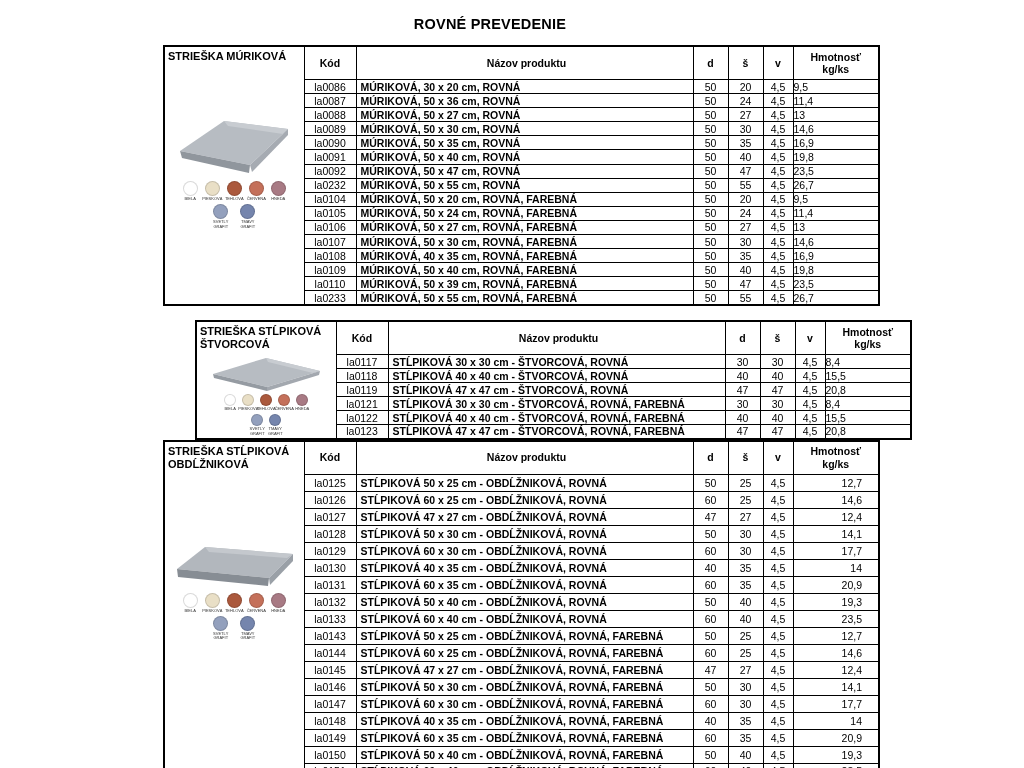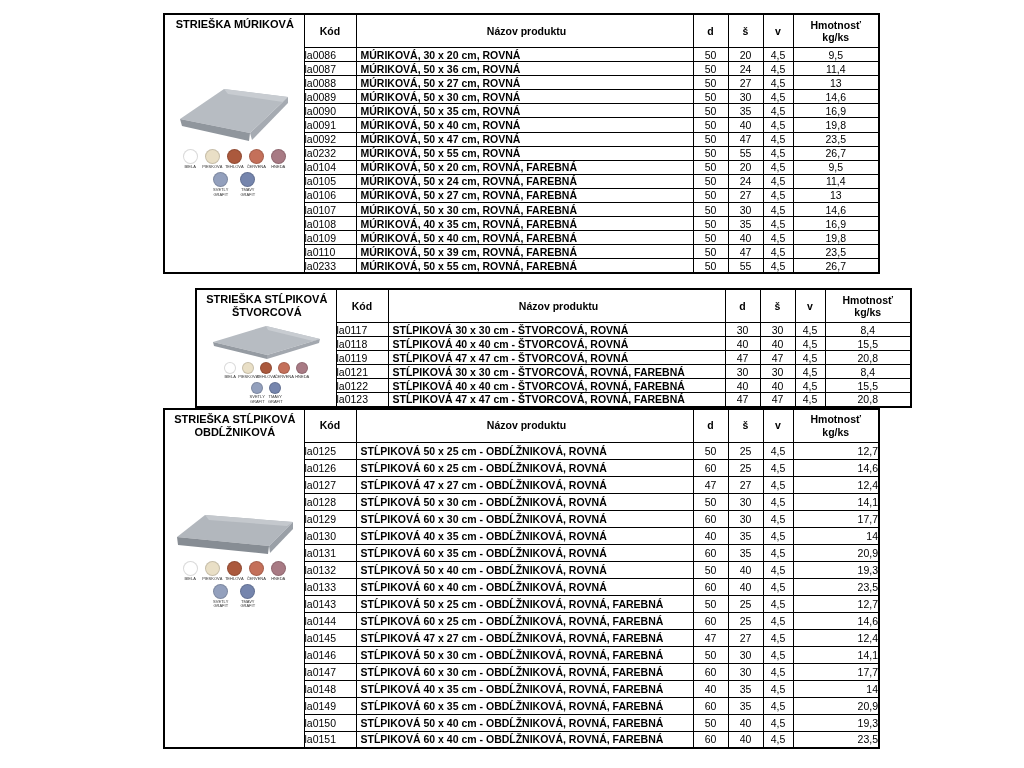--- a/index.html
+++ b/index.html
@@ -9,47 +9,48 @@
   #t1{margin-top:13px;}
   #t2{margin-top:14px;padding-left:32px;}
   #t3{}
   table{border-collapse:collapse;table-layout:fixed;width:715px;border:2px solid #000;}
   td,th{border:1px solid #000;padding:0;font-size:10.5px;overflow:hidden;white-space:nowrap;vertical-align:middle;}
   tr.head th{height:32px;font-weight:bold;text-align:center;line-height:1.15;}
   th.c-nazov{text-align:left;padding-left:4px;}
   tr.datarow{height:14.1px;}
   #t2 tr.datarow{height:14px;}
   #t3 tr.datarow{height:17px;}
-  td.kod{text-align:left;}
+  td.kod{text-align:center;}
   td.nazov{text-align:left;font-weight:bold;padding-left:4px;}
   td.num{text-align:center;}
-  td.wt{text-align:center;}
-  #t3 td.wt{text-align:right;padding-right:0;}
+  td.wt{text-align:left;}
+  #t3 td.wt{text-align:right;padding-right:16px;}
   td.imgcell{vertical-align:top;padding:0;}
-  .caption{font-weight:bold;font-size:11px;line-height:1.2;padding:3px 2px 0 3px;white-space:normal;text-align:center;}
+  .caption{font-weight:bold;font-size:11px;line-height:1.2;padding:3px 2px 0 3px;white-space:normal;}
   .figure{text-align:center;line-height:0;}
   #t1 .figure{margin-top:50px;}
   #t2 .figure{margin-top:3px;}
   #t3 .figure{margin-top:70px;}
   #t1 .figure svg{width:120px;height:64px;}
   #t2 .figure svg{width:115px;height:38px;}
   #t3 .figure svg{width:125px;height:48px;}
   .swrow{display:flex;justify-content:center;align-items:flex-start;gap:3px;margin-top:4px;}
   .swrow2{margin-top:2px;gap:8px;}
   .sw{display:flex;flex-direction:column;align-items:center;width:19px;}
   .dot{display:block;width:15px;height:15px;border-radius:50%;border:1px solid rgba(0,0,0,.15);box-sizing:border-box;}
   .swlabel{display:block;font-size:4px;line-height:1.2;margin-top:1px;text-align:center;white-space:normal;font-style:normal;color:#333;}
   #t2 .dot{width:12px;height:12px;}
   #t2 .sw{width:16px;}
   #t2 .swrow{margin-top:2px;gap:2px;}
 </style>
 </head>
 <body>
 
 <div>
+  <h1 class="title">ROVNÉ PREVEDENIE</h1>
 
   <section class="tbl-wrap" id="t1">
     <table>
       <colgroup>
           <col style="width:140px">
           <col style="width:52px">
           <col style="width:337px">
           <col style="width:35px">
           <col style="width:35px">
           <col style="width:30px">

